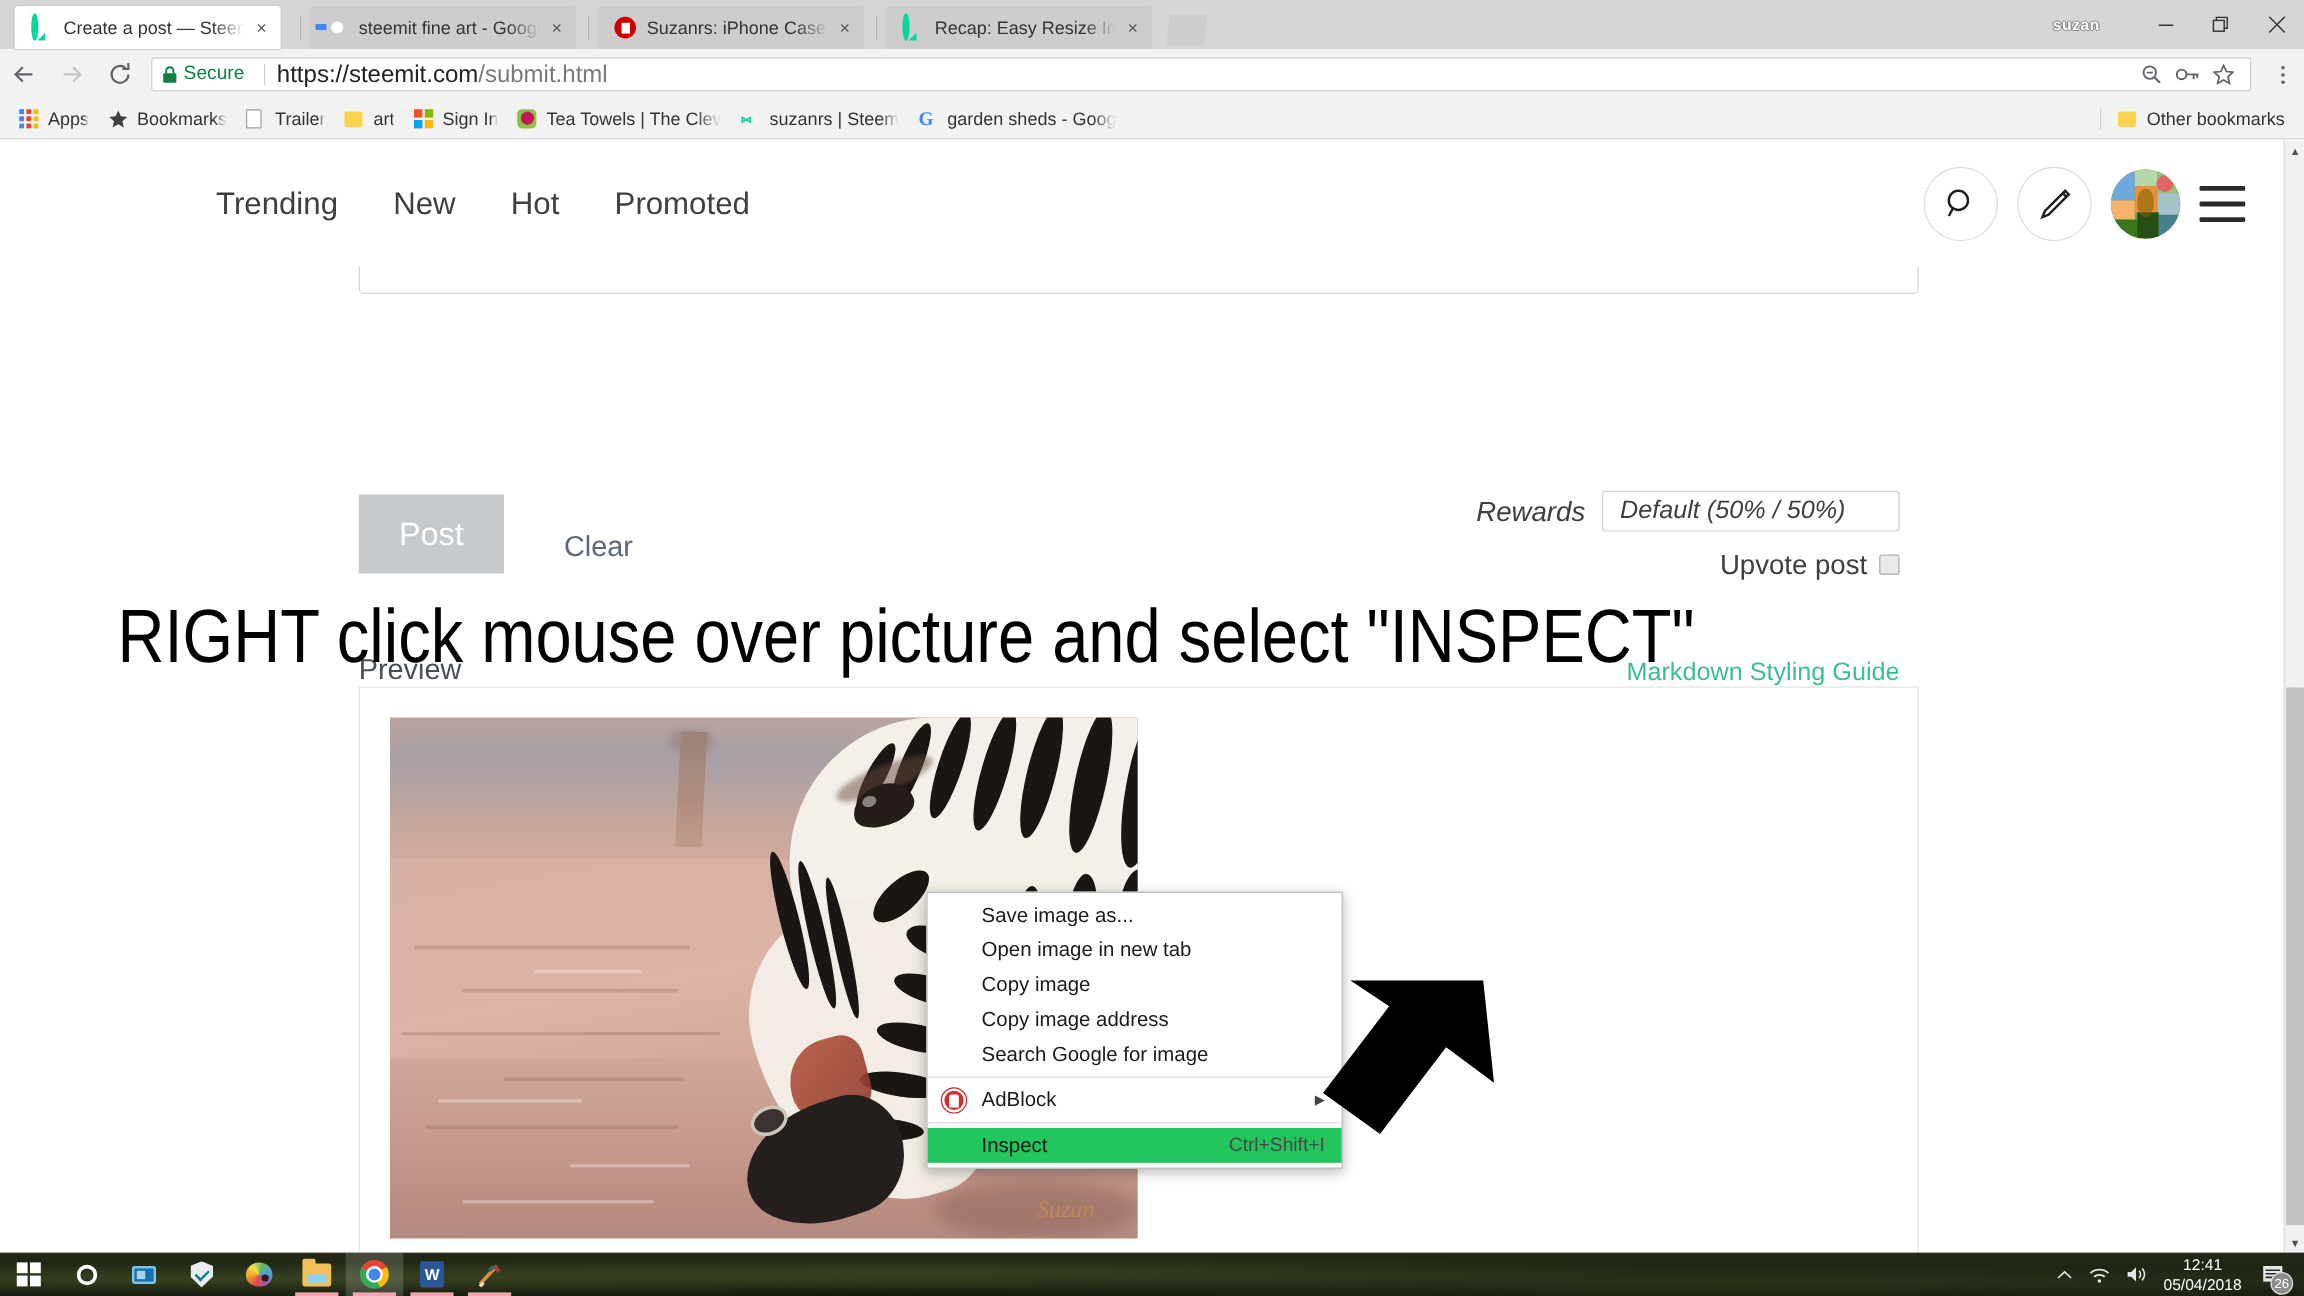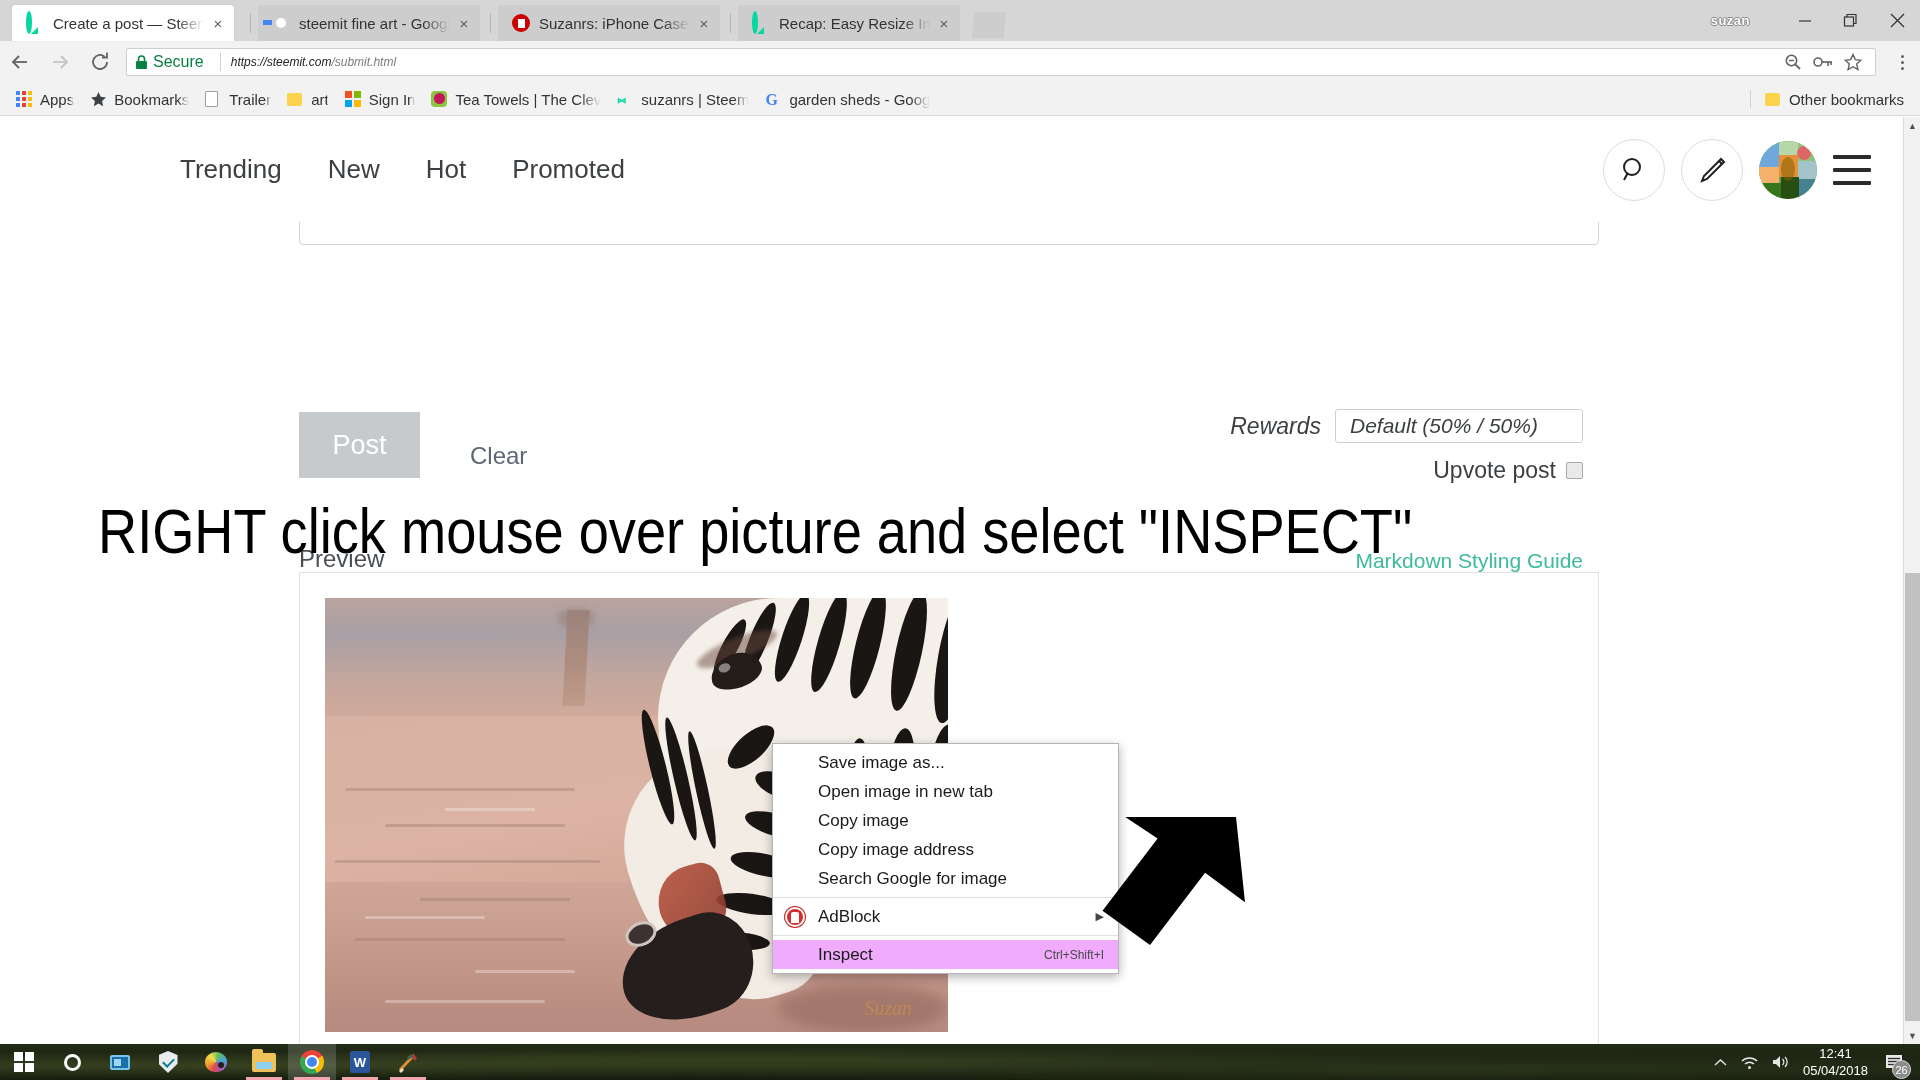--- a/index.html
+++ b/index.html
@@ -93,21 +93,21 @@
   .nav-btn svg { display:block; }
   #omnibox {
     flex:1; height:28px; margin:0 8px 0 6px;
     background:#fff; border:1px solid #cfcfcf; border-radius:2px;
     display:flex; align-items:center; padding:0 8px;
     font-size:16px;
   }
   #secure-badge { display:flex; align-items:center; color:#0b8043; margin-right:6px; }
   #secure-label { font-size:16px; color:#0b8043; margin-left:5px; }
   #omnibox-divider { width:1px; height:18px; background:#d0d0d0; margin:0 10px; }
-  #url-text { font-size:12px; color:#222;font-style:italic; }
+  #url-text { font-size:20px; color:#222; }
   #url-text .url-dim { color:#7a7a7a; }
   .omni-icon { width:28px;height:28px;display:flex;align-items:center;justify-content:center;margin-left:2px; }
   #menu-dots { width:36px;height:40px;display:flex;flex-direction:column;align-items:center;justify-content:center;gap:3px; }
   #menu-dots span { width:3px;height:3px;border-radius:50%;background:#5f6368; }
 
   
   #bookmarks-bar {
     position:absolute; left:0; top:83px; width:1920px; height:33px;
     background:#f2f2f2; border-bottom:1px solid #d8d8d8;
     display:flex; align-items:center; padding:0 8px;
@@ -258,25 +258,25 @@
 
   
   #context-menu {
     position:absolute; left:772px; top:626px; width:347px;
     background:#ffffff; border:1px solid #b5b5b5;
     box-shadow:0 3px 10px rgba(0,0,0,.3);
     padding:4px 0; z-index:40;
     font-size:17px; color:#1a1a1a;
   }
   .cm-item { height:29px; display:flex; align-items:center; padding:0 14px 0 45px; white-space:nowrap; }
-  .cm-item.highlighted { background:#f0abfc; }
+  .cm-item.highlighted { background:#22c55e; }
   .cm-sep { height:1px; background:#e0e0e0; margin:4px 0; }
   .cm-ico { position:absolute; left:11px; width:22px; height:22px; display:flex; align-items:center; justify-content:center; }
   .cm-row { position:relative; }
-  .cm-shortcut { margin-left:auto; color:#4a4a4a; font-size:12px; padding-left:26px; }
+  .cm-shortcut { margin-left:auto; color:#4a4a4a; font-size:16px; padding-left:26px; }
   .cm-arrow { margin-left:auto; font-size:11px; color:#444; }
   .ic-adblock {
     width:20px;height:20px;border-radius:50%;
     background:#d32f2f; border:2px solid #fff;
     box-shadow:0 0 0 1px #c62828;
     display:flex;align-items:center;justify-content:center;
   }
   .ic-adblock::after{ content:""; width:8px;height:11px;background:#fff;border-radius:2px 2px 0 0; }
 
   

